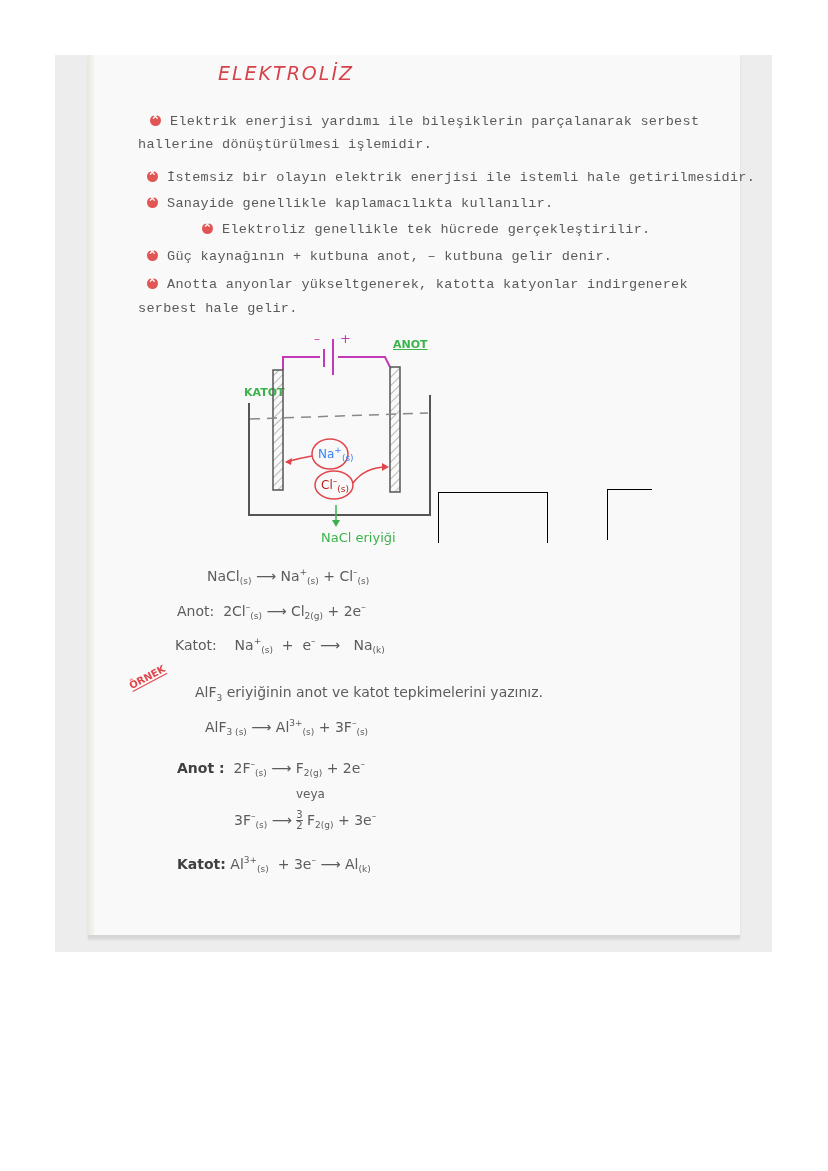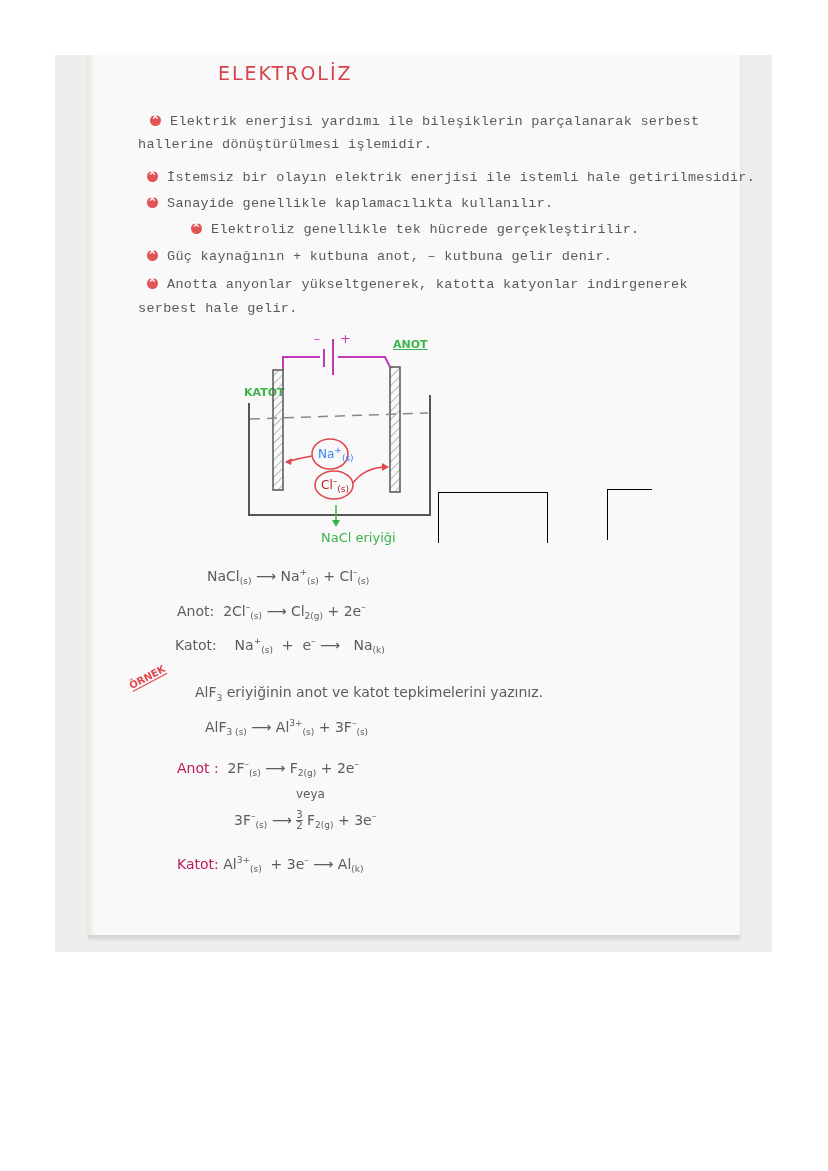--- a/index.html
+++ b/index.html
@@ -17,32 +17,33 @@
     box-shadow: 0 2px 2px rgba(0,0,0,0.08);
   }
   .binding {
     position: absolute; left: 88px; top: 55px; width: 6px; height: 880px;
     background: linear-gradient(to right, #e9e9e0, #f5f5ef);
   }
   .hand { font-family: Liberation Mono, monospace; color: #5a5a5a; letter-spacing: 0.3px; }
   .abs { position: absolute; white-space: nowrap; }
   .title {
     left: 218px; top: 62px; font-size: 19px; color: #d6434a; letter-spacing: 2px;
+    font-style: italic;
   }
   .bullet {
     display: inline-block; width: 11px; height: 11px; border-radius: 50%;
     background: #e25555; position: relative; vertical-align: -1px; margin-right: 9px;
   }
   .bullet::after {
     content: "×"; position: absolute; left: 0; top: -4px; width: 11px; text-align: center;
     color: #fff; font-size: 11px; font-weight: bold;
   }
   .line { font-size: 13.5px; }
   .faint { position: absolute; border-color: #cfd6d2; }
-  .pink { color: #be185d; }
+  .pink { color: #404040; font-weight: bold; }
   .red { color: #e0464c; text-align: right; }
   .green { color: #3bb34a; }
   .eq { font-size: 14px; color: #5c5c5c; }
   sub, sup { font-size: 9px; }
   .ornek {
     left: 133px; top: 680px; font-size: 10px; color: #e0464c; transform: rotate(-28deg);
     border-bottom: 1.5px solid #e0464c; font-weight: bold; transform-origin: left bottom;
   }
 </style>
 </head>
@@ -61,21 +62,21 @@
   <span class="bullet"></span><span>Elektrik enerjisi yardımı ile bileşiklerin parçalanarak serbest</span>
 </div>
 <div class="abs hand line" style="left:138px;top:137px;">hallerine dönüştürülmesi işlemidir.</div>
 
 <div class="abs hand line" style="left:147px;top:170px;">
   <span class="bullet"></span><span>İstemsiz bir olayın elektrik enerjisi ile istemli hale getirilmesidir.</span>
 </div>
 <div class="abs hand line" style="left:147px;top:196px;">
   <span class="bullet"></span><span>Sanayide genellikle kaplamacılıkta kullanılır.</span>
 </div>
-<div class="abs hand line" style="left:147px;top:222px;padding-left:44px;">
+<div class="abs hand line" style="left:158px;top:222px;padding-left:44px;">
   <span class="bullet"></span><span>Elektroliz genellikle tek hücrede gerçekleştirilir.</span>
 </div>
 <div class="abs hand line" style="left:147px;top:249px;">
   <span class="bullet"></span><span>Güç kaynağının + kutbuna anot, – kutbuna gelir denir.</span>
 </div>
 <div class="abs hand line" style="left:147px;top:277px;">
   <span class="bullet"></span><span>Anotta anyonlar yükseltgenerek, katotta katyonlar indirgenerek</span>
 </div>
 <div class="abs hand line" style="left:138px;top:301px;">serbest hale gelir.</div>
 

